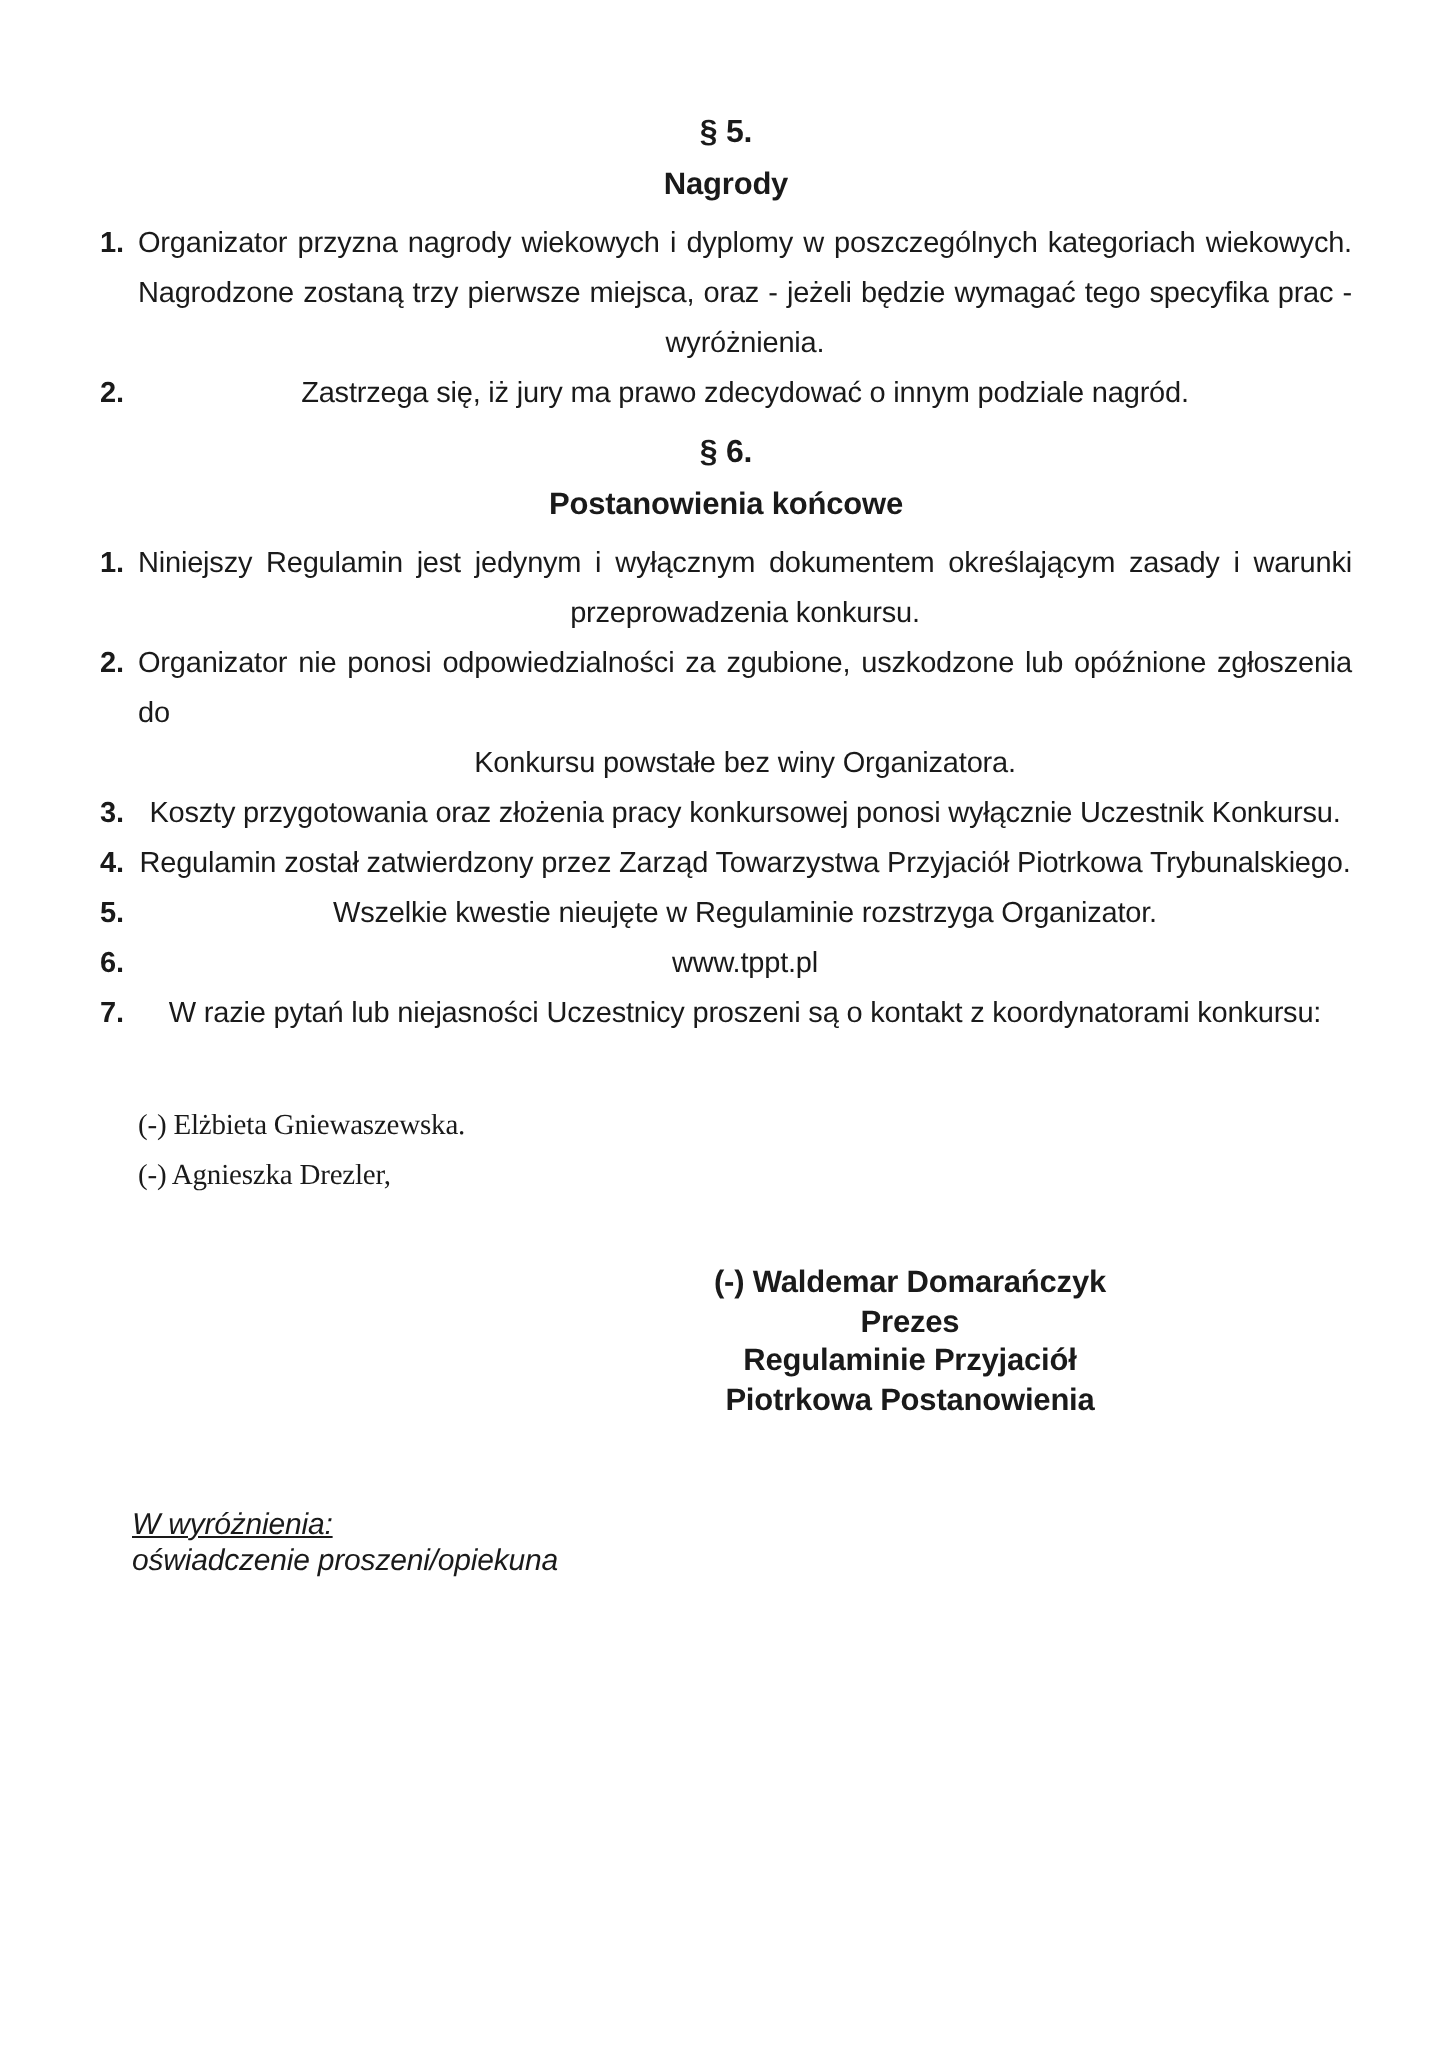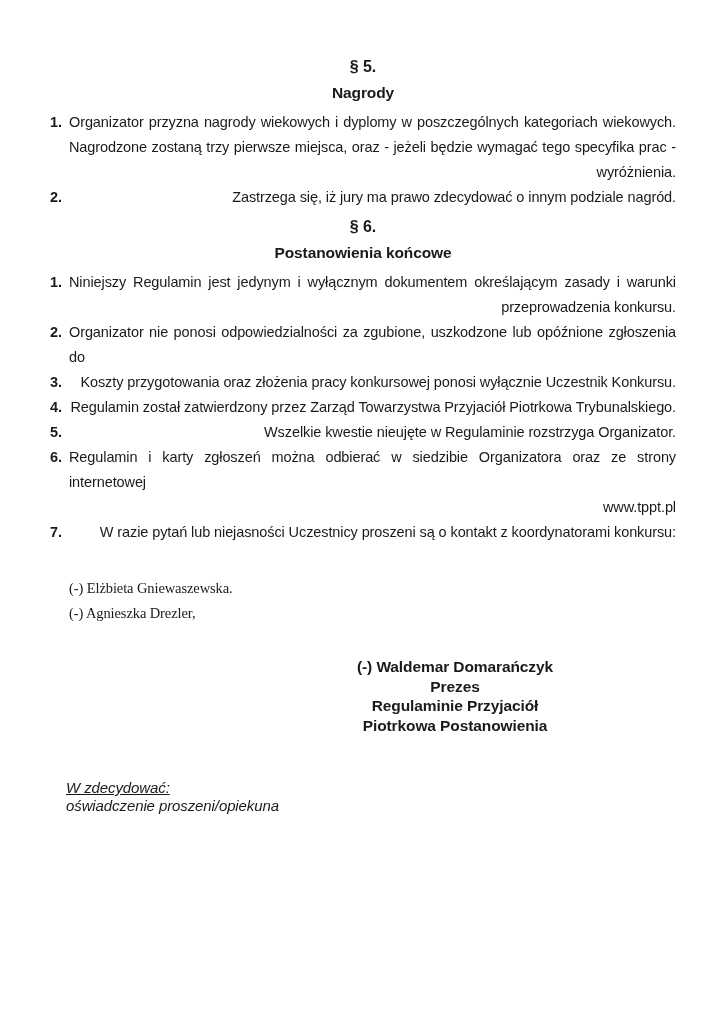--- a/index.html
+++ b/index.html
@@ -32,21 +32,21 @@
     margin: 0 0 9px 0;
   }
   .items { font-size: 14.5px; line-height: 25px; }
   .item { display: flex; align-items: flex-start; }
   .item .num {
     flex: 0 0 19px;
     width: 19px;
     font-weight: bold;
   }
   .item .body { flex: 1 1 auto; min-width: 0; }
-  .line { text-align: right; }
+  .line { text-align: center; }
   .line.stretch { text-align: justify; text-align-last: justify; }
   .coordinators {
     margin-top: 31px;
     padding-left: 19px;
     font-size: 14.5px;
     line-height: 25px;
     font-family: Liberation Serif, serif;
   }
   .signature {
     width: 280px;
@@ -98,20 +98,21 @@
       <span class="num">1.</span>
       <span class="body">
         <div class="line stretch">Niniejszy Regulamin jest jedynym i wyłącznym dokumentem określającym zasady i warunki</div>
         <div class="line">przeprowadzenia konkursu.</div>
       </span>
     </div>
     <div class="item">
       <span class="num">2.</span>
       <span class="body">
         <div class="line stretch">Organizator nie ponosi odpowiedzialności za zgubione, uszkodzone lub opóźnione zgłoszenia do</div>
+        <div class="line">Konkursu powstałe bez winy Organizatora.</div>
       </span>
     </div>
     <div class="item">
       <span class="num">3.</span>
       <span class="body">
         <div class="line">Koszty przygotowania oraz złożenia pracy konkursowej ponosi wyłącznie Uczestnik Konkursu.</div>
       </span>
     </div>
     <div class="item">
       <span class="num">4.</span>
@@ -121,21 +122,20 @@
     </div>
     <div class="item">
       <span class="num">5.</span>
       <span class="body">
         <div class="line">Wszelkie kwestie nieujęte w Regulaminie rozstrzyga Organizator.</div>
       </span>
     </div>
     <div class="item">
       <span class="num">6.</span>
       <span class="body">
-        <div class="line stretch">Regulamin i karty zgłoszeń można odbierać w siedzibie Organizatora oraz ze strony internetowej</div>
         <div class="line">www.tppt.pl</div>
       </span>
     </div>
     <div class="item">
       <span class="num">7.</span>
       <span class="body">
         <div class="line">W razie pytań lub niejasności Uczestnicy proszeni są o kontakt z koordynatorami konkursu:</div>
       </span>
     </div>
   </div>
@@ -146,17 +146,17 @@
   </div>
 
   <div class="signature">
     <div>(-) Waldemar Domarańczyk</div>
     <div>Prezes</div>
     <div>Regulaminie Przyjaciół</div>
     <div>Piotrkowa Postanowienia</div>
   </div>
 
   <div class="attachment">
-    <div class="label">W zdecydować:</div>
+    <div class="label">W wyróżnienia:</div>
     <div>oświadczenie proszeni/opiekuna</div>
   </div>
 
 </div>
 
 </body></html>

